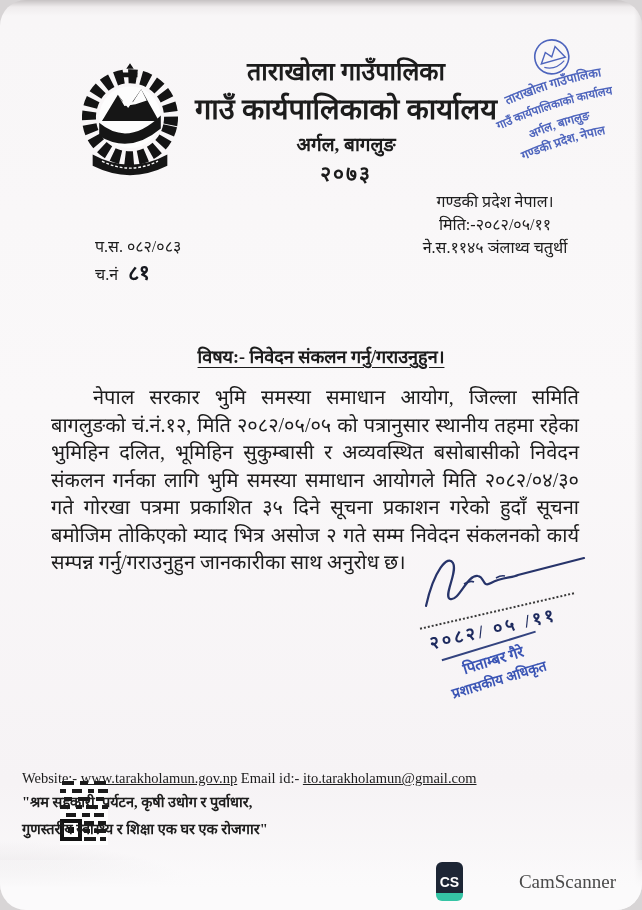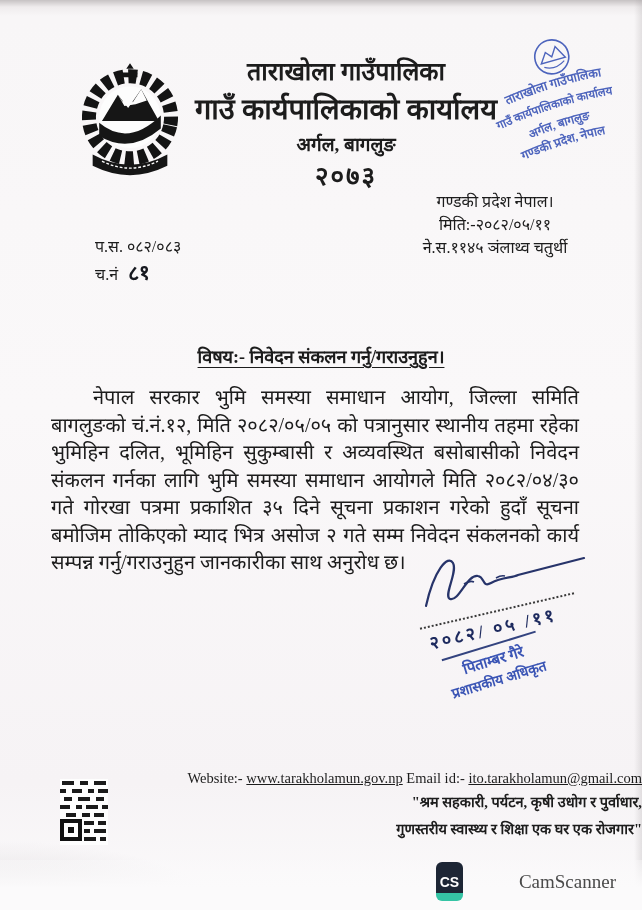--- a/index.html
+++ b/index.html
@@ -1,32 +1,32 @@
 <!DOCTYPE html>
 <html><head>
 <meta charset="utf-8">
 <style>
   html,body{margin:0;padding:0;background:#d8d5d6;}
   .page{
     position:relative;width:642px;height:910px;margin:0 auto;overflow:hidden;
     background:linear-gradient(180deg,#c6c2c3 0px,#efeced 7px,#f8f6f7 16px,#faf8f9 45%,#f6f3f5 86%,#fbfafb 100%);
-    font-family:"Liberation Serif",serif;color:#1c1c1c;
+    font-family:"Liberation Serif",serif;color:#1c1c1c;border-radius:26px;
   }
   .edge-right{position:absolute;top:0;right:0;width:8px;height:100%;
     background:linear-gradient(270deg,rgba(160,155,157,.25),transparent);}
   .corner-shade{position:absolute;left:0;bottom:0;width:220px;height:70px;
     background:radial-gradient(ellipse at 0% 100%,rgba(150,143,146,.28),transparent 70%);}
 
   
   .emblem{position:absolute;left:74px;top:60px;width:112px;height:122px;}
   .head{position:absolute;left:188px;top:58px;width:316px;text-align:center;font-weight:bold;line-height:1.15;}
   .head .l1{font-size:25px;}
   .head .l2{font-size:29px;margin-top:6px;}
   .head .l3{font-size:19px;margin-top:8px;}
-  .head .l4{font-size:26px;margin-top:6px;letter-spacing:2px;}
+  .head .l4{font-size:21px;margin-top:6px;letter-spacing:2px;}
   .stamp{position:absolute;left:486px;top:30px;width:150px;height:140px;opacity:.92;}
 
   
   .meta-left{position:absolute;left:95px;top:194px;font-size:16px;line-height:26px;margin-top:40px;}
   .meta-left .hand-no{display:inline-block;margin-left:10px;font-size:21px;font-weight:bold;
     transform:rotate(-4deg);color:#16181f;}
   .meta-right{position:absolute;left:383px;top:190px;width:224px;text-align:center;
     font-size:16px;line-height:23px;}
 
   
@@ -42,21 +42,21 @@
   .sig .dotline{position:absolute;left:6px;top:62px;width:158px;border-bottom:2.5px dotted #3a3a3a;
     transform:rotate(-13deg);}
   .sig .hand-date{position:absolute;left:16px;top:68px;transform:rotate(-13deg);
     font-size:18px;font-weight:bold;color:#1d2a5e;letter-spacing:3px;white-space:nowrap;}
   .officer{position:absolute;left:34px;top:96px;transform:rotate(-17deg);text-align:center;
     color:#3b55b5;font-weight:bold;white-space:nowrap;}
   .officer .name{font-size:15px;border-top:2px solid #33437f;padding:3px 10px 0 10px;}
   .officer .desig{font-size:14px;margin-top:1px;}
 
   
-  .footer{position:absolute;left:0;top:770px;width:100%;text-align:right;padding-left:38px;box-sizing:border-box;}
+  .footer{position:absolute;left:0;top:770px;width:100%;text-align:left;padding-left:22px;box-sizing:border-box;}
   .f-links{font-size:14.5px;font-family:"Liberation Serif",serif;}
   .f-links .lnk{text-decoration:underline;}
   .slogan{font-size:14.5px;font-weight:bold;line-height:24px;margin-top:3px;}
   .qr{position:absolute;left:60px;top:779px;width:48px;height:66px;}
 
   
   .cs-strip{position:absolute;left:0;bottom:0;width:100%;height:50px;
     background:linear-gradient(180deg,rgba(250,249,250,.4),#fbfafb 55%);}
   .cs-wrap{position:absolute;right:26px;bottom:9px;display:flex;align-items:center;gap:8px;}
   .cs-box{width:27px;height:39px;border-radius:6px;display:flex;align-items:center;justify-content:center;

